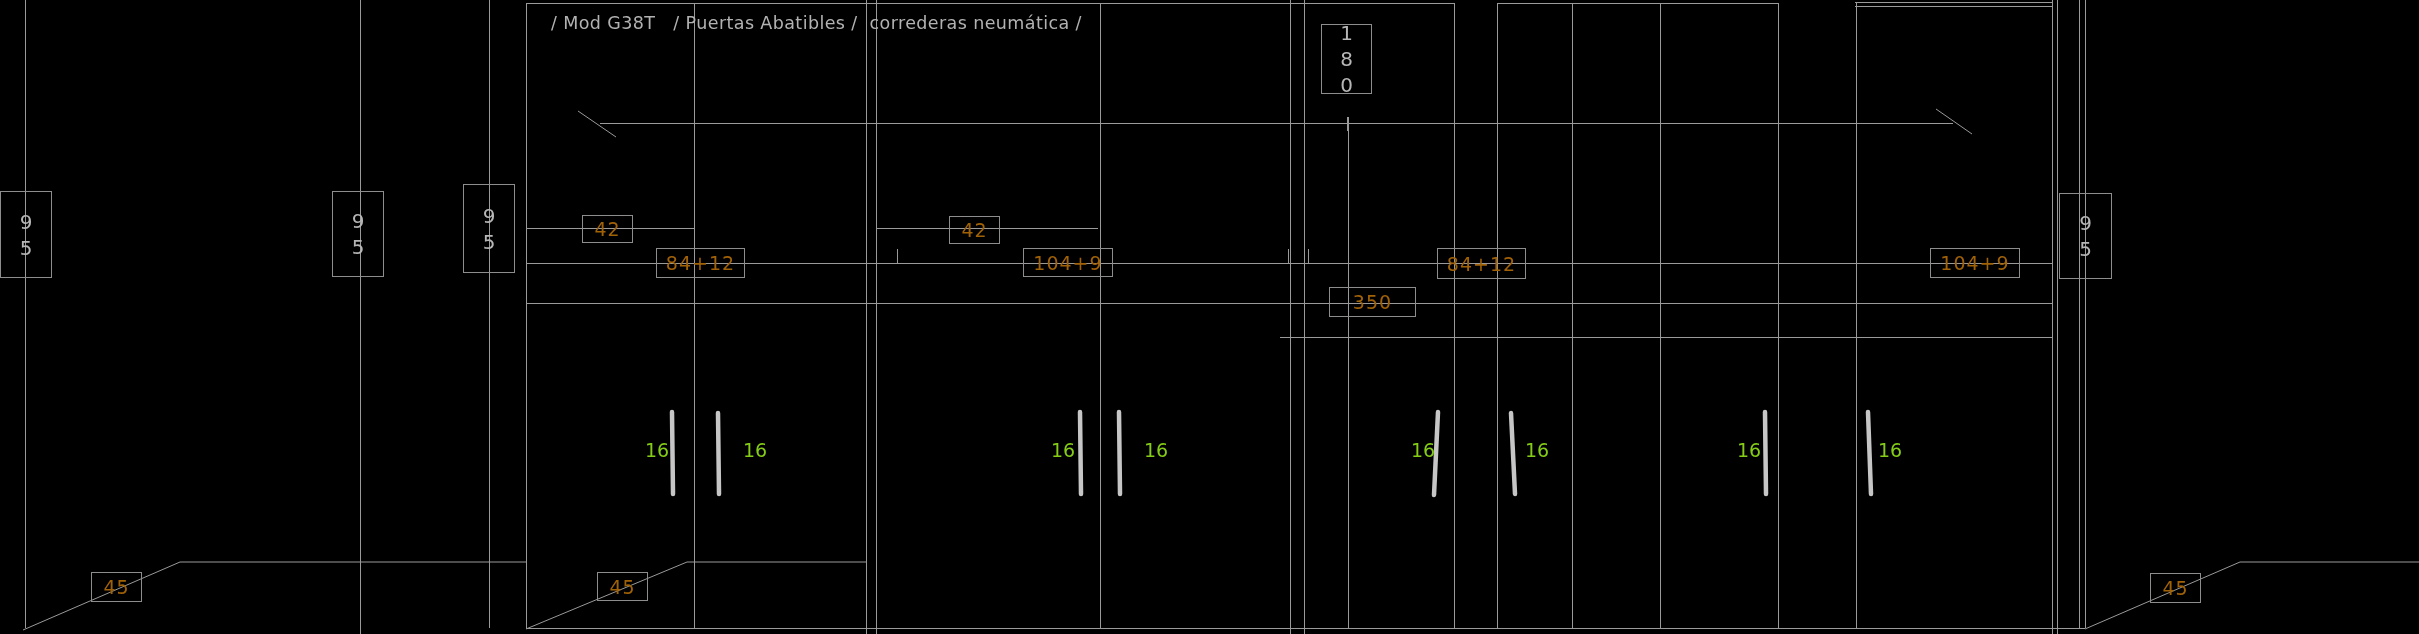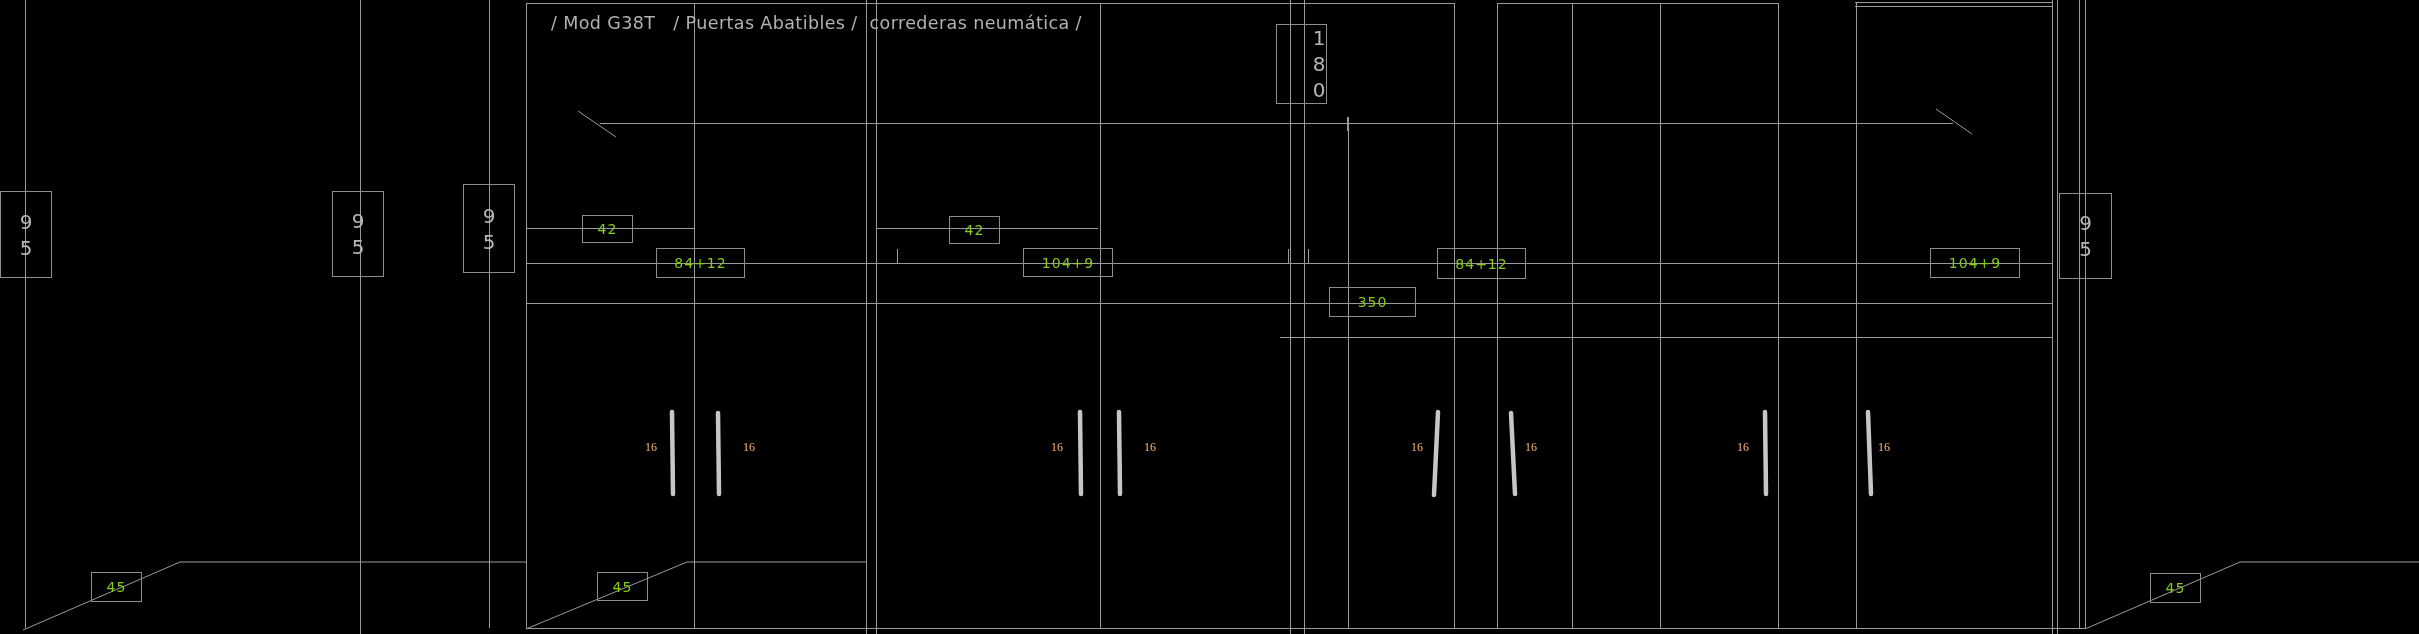--- a/index.html
+++ b/index.html
@@ -9,27 +9,27 @@
   }
   .canvas svg{position:absolute;left:0;top:0;}
   .title{
     position:absolute;left:551px;top:13px;font-size:17.5px;letter-spacing:.4px;
     color:#b2b2b2;white-space:pre;
   }
   .dimbox{
     position:absolute;border:1px solid #8d8d8d;box-sizing:border-box;
     display:flex;align-items:center;justify-content:center;background:transparent;
   }
-  .dimtext{font-size:14px;color:#84cc16;letter-spacing:1px;white-space:nowrap;}
+  .dimtext{font-size:19px;color:#a16207;letter-spacing:1px;white-space:nowrap;}
   
   .vtext{
     width:14px;word-break:break-all;line-height:26px;font-size:20px;
     text-align:center;color:#b6b6b6;
   }
-  .freelabel{position:absolute;font-size:12px;color:#fdba74;line-height:1;font-family:Liberation Serif, serif;}
+  .freelabel{position:absolute;font-size:19px;color:#84cc16;line-height:1;}
 </style>
 </head>
 <body>
 
 <div class="canvas">
 
   <svg width="2419" height="634" viewBox="0 0 2419 634">
     <g stroke="#9a9a9a" stroke-width="1" shape-rendering="crispEdges" fill="none">
 
       <line x1="25.5" y1="0" x2="25.5" y2="628"></line>
@@ -87,21 +87,21 @@
       <line x1="1119" y1="412" x2="1120" y2="494"></line>
       <line x1="1438" y1="412" x2="1434" y2="495"></line>
       <line x1="1511" y1="413" x2="1515" y2="494"></line>
       <line x1="1765" y1="412" x2="1766" y2="494"></line>
       <line x1="1868" y1="412" x2="1871" y2="494"></line>
     </g>
   </svg>
 
   <div class="title">/ Mod G38T   / Puertas Abatibles /  correderas neumática /</div>
 
-  <div class="dimbox" style="left:1276px;top:24px;width:51px;height:80px;justify-content:flex-end;">
+  <div class="dimbox" style="left:1321px;top:24px;width:51px;height:70px;">
     <div class="vtext">180</div>
   </div>
   <div class="dimbox" style="left:0px;top:191px;width:52px;height:87px;">
     <div class="vtext">95</div>
   </div>
   <div class="dimbox" style="left:332px;top:191px;width:52px;height:86px;">
     <div class="vtext">95</div>
   </div>
   <div class="dimbox" style="left:463px;top:184px;width:52px;height:89px;">
     <div class="vtext">95</div>

